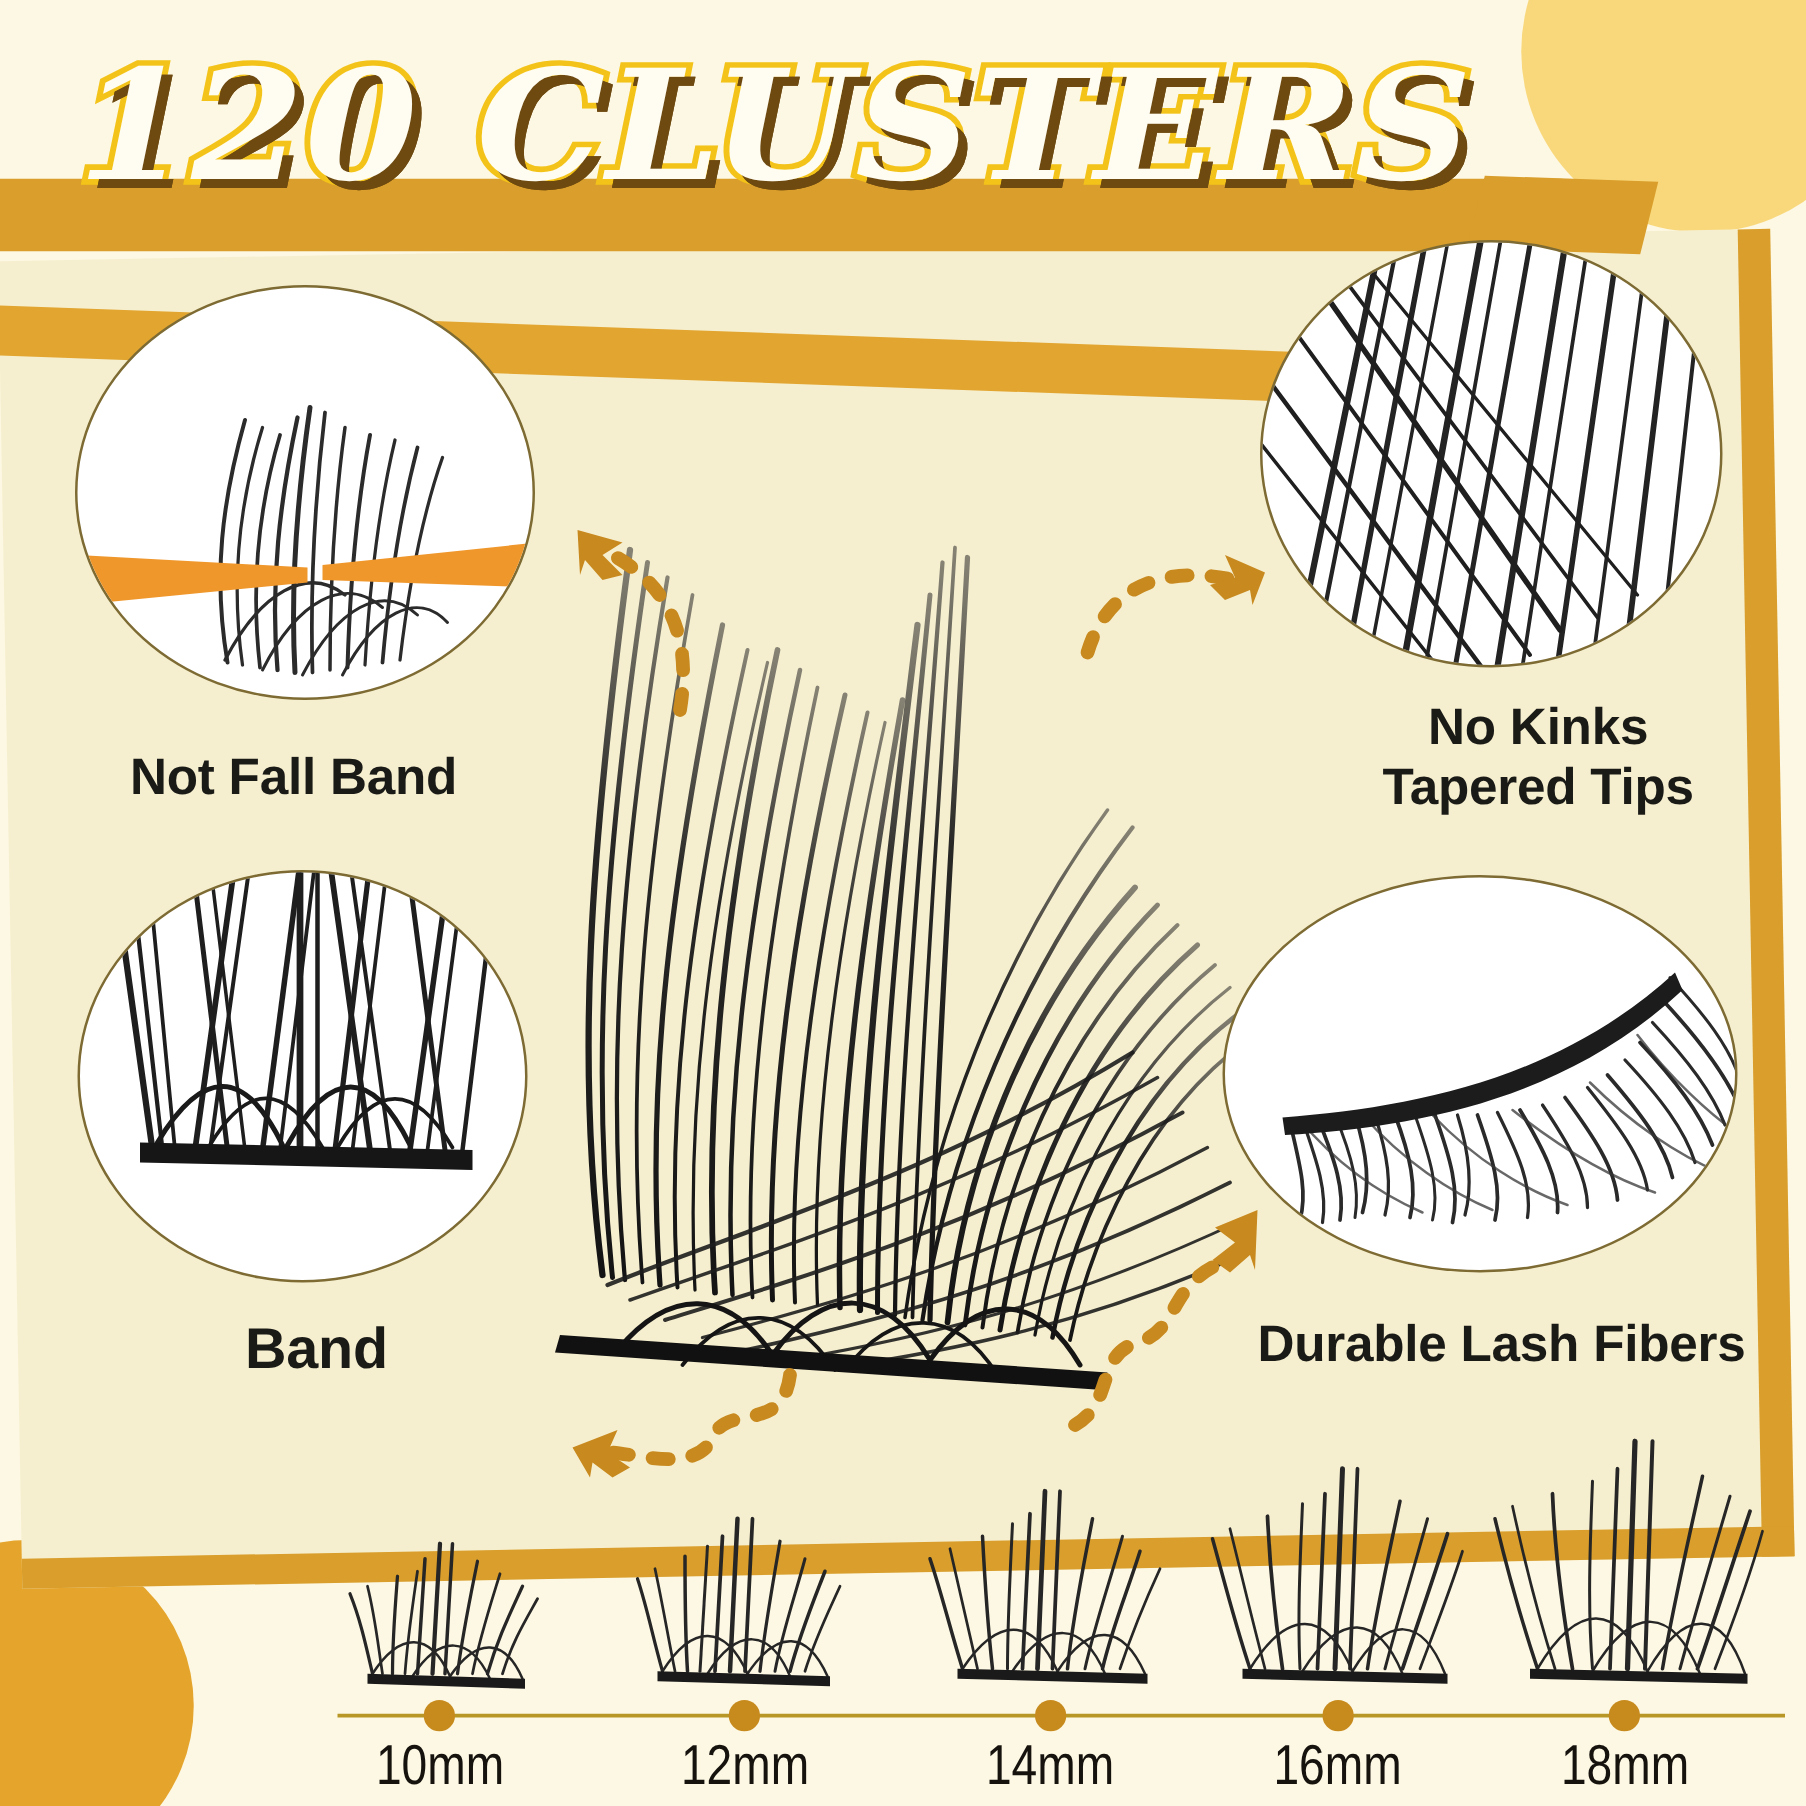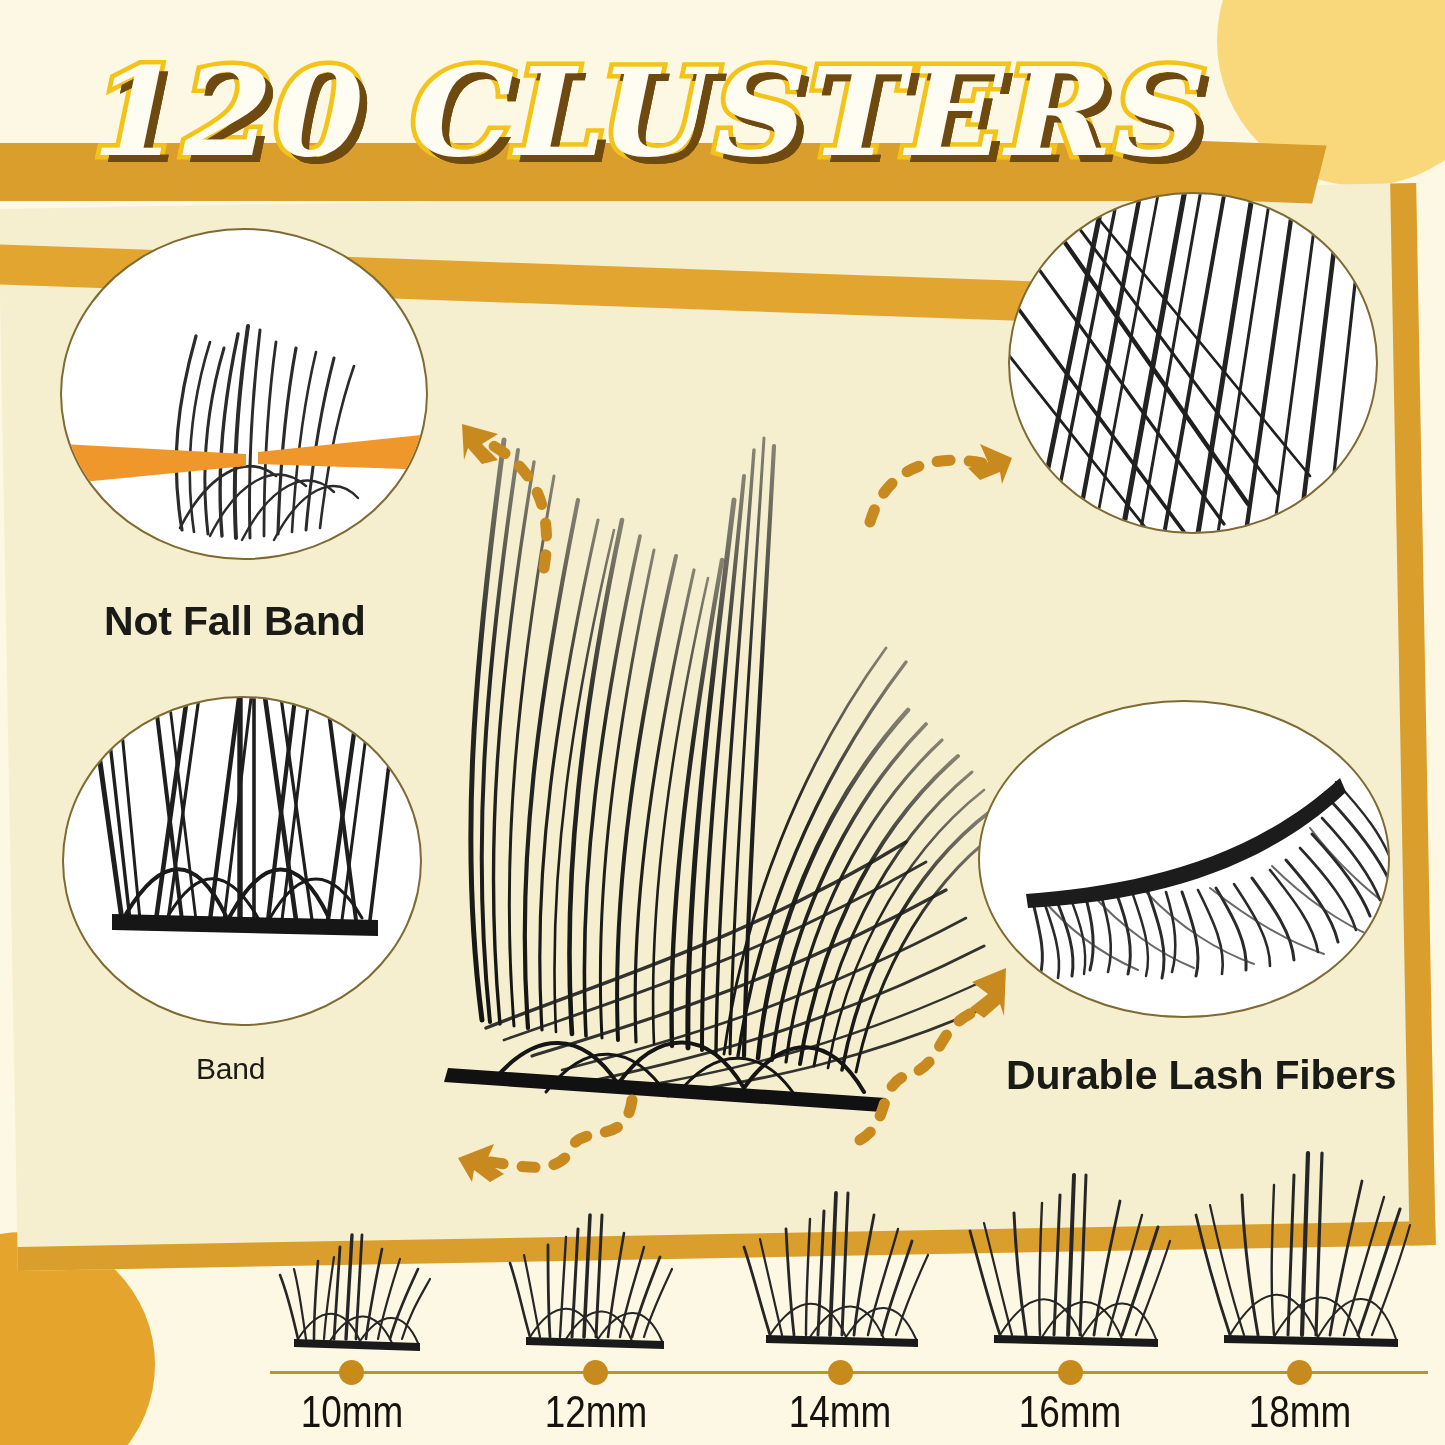--- a/index.html
+++ b/index.html
@@ -32,22 +32,22 @@
     transform:skewX(-14deg);
     transform-origin:left top;
   }
   .header-band-tail {
     position:absolute; left:1180px; top:143px;
     width:140px; height:58px;
     background:#D99E2B;
     transform:skewX(-14deg) skewY(2deg);
   }
   .title-wrap {
-    position:absolute; left:62px; top:42px;
-    width:1020px; height:145px;margin-left:30px;
+    position:absolute; left:62px; top:30px;
+    width:1020px; height:145px;
   }
   .title {
     font-family:"DejaVu Serif", serif;
     font-size:122px;
     font-weight:700;
     font-style:italic;
     letter-spacing:1px;
     line-height:140px;
     color:#FFFDF2;
     white-space:nowrap;
@@ -104,21 +104,21 @@
     position:absolute;
     color:#1A1A17;
     font-size:41px;
     font-weight:700;
     line-height:1.16;
     letter-spacing:-0.2px;
     white-space:pre-line;
   }
   .label-not-fall { left:104px; top:598px; }
   .label-no-kinks { left:1106px; top:558px; text-align:center; }
-  .label-band     { left:196px;  top:1052px; font-weight:400; font-size:30px; }
+  .label-band     { left:196px;  top:1052px; font-weight:700; font-size:46px; }
   .label-durable  { left:1006px; top:1052px;text-align:center; }
 
   
   .scale-line {
     position:absolute;
     left:270px; top:1371px;
     width:1158px; height:3px;
     background:#B99726;
   }
   .scale-dot {
@@ -360,20 +360,22 @@
         <path d="M166 190 C 200 226, 240 250, 274 262" stroke-width="2"></path>
         <path d="M230 186 C 268 216, 308 240, 344 252" stroke-width="2"></path>
         <path d="M292 164 C 324 196, 362 222, 396 236" stroke-width="2"></path>
         <path d="M330 126 C 356 160, 388 190, 412 206" stroke-width="2"></path>
       </g>
       <path d="M46 192 C 150 184, 266 162, 360 76 L 366 90 C 272 178, 152 200, 48 206 Z" fill="#1c1c1c"></path>
     </svg>
   </div>
 
   <div class="label label-not-fall">Not Fall Band</div>
+  <div class="label label-no-kinks">No Kinks
+Tapered Tips</div>
   <div class="label label-band">Band</div>
   <div class="label label-durable">Durable Lash Fibers</div>
 
   <div class="scale-line"></div>
 
   <svg class="sample" style="left:268px;bottom:88px;" width="176" height="136" viewBox="0 0 176 136">
     <g fill="none" stroke="#262626" stroke-linecap="round">
       <path d="M30 118 C 24 92, 20 74, 12 54" stroke-width="2.6"></path>
       <path d="M38 118 C 34 92, 32 72, 26 48" stroke-width="2.2"></path>
       <path d="M46 118 C 46 90, 48 66, 50 40" stroke-width="2.6"></path>

